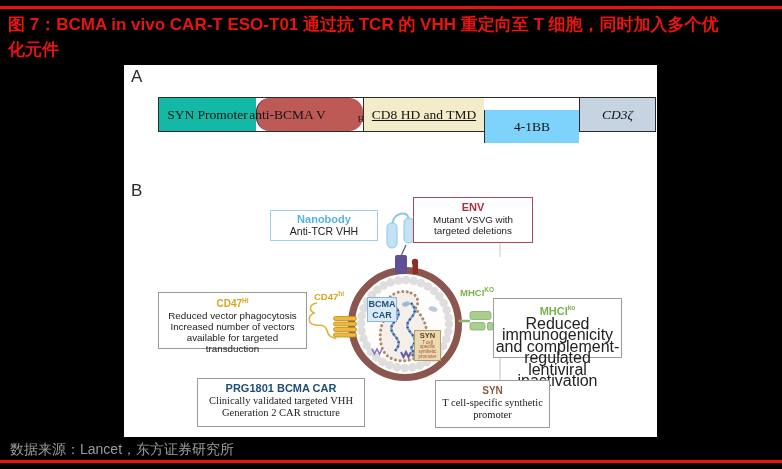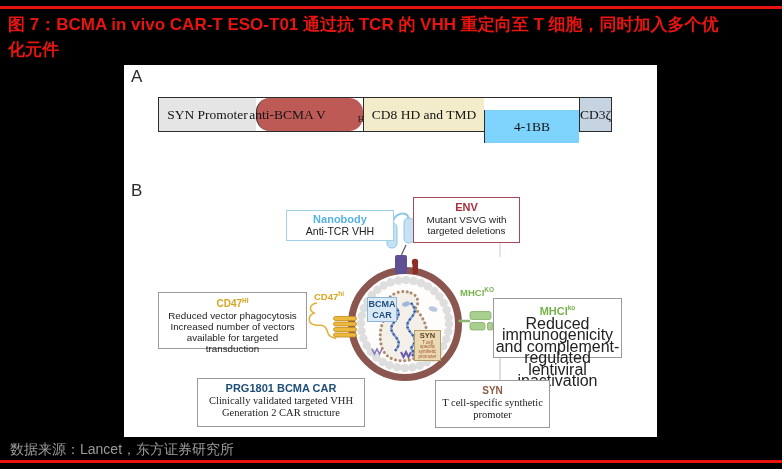--- a/index.html
+++ b/index.html
@@ -24,32 +24,32 @@
   .seg{
     height:100%;display:flex;align-items:center;justify-content:center;
     font-family:"Liberation Serif",serif;font-size:13.5px;color:#141414;
     border-left:1.6px solid #2b2b2b;box-sizing:border-box;white-space:nowrap;
   }
   .seg:first-child{border-left:none;}
   .seg:nth-child(1){width:97px;}
   .seg:nth-child(2){width:107px;border-radius:14px;}
   .seg:nth-child(3){width:121px;}
   .seg:nth-child(4){width:95px;}
-  .seg:nth-child(5){width:32px;}
+  .seg:nth-child(5){width:76px;font-style:italic;}
   .subsc{font-size:9px;align-self:flex-end;margin-bottom:7px;padding-left:32px;}
   
   #bsvg{position:absolute;left:0;top:0;}
   
   .abox{position:absolute;background:#fff;border:1px solid #9a9a9a;text-align:center;box-sizing:border-box;}
   .abox .t{font-weight:bold;font-size:11px;line-height:13px;}
   .abox .l{font-size:9.8px;color:#222;line-height:11px;}
   .abox sup,.tag sup{font-size:6.5px;}
-  #nanobody-box{left:162px;top:145px;width:108px;height:31px;border-color:#9fd2ea;padding-top:2px;}
+  #nanobody-box{left:146px;top:145px;width:108px;height:31px;border-color:#9fd2ea;padding-top:2px;}
   #nanobody-box .l{font-size:10.5px;}
-  #env-box{left:289px;top:132px;width:107px;height:46px;border-color:#a84856;padding-top:3px;}
+  #env-box{left:289px;top:132px;width:120px;height:46px;border-color:#a84856;padding-top:3px;}
   #cd47-box{left:34px;top:227px;width:149px;height:57px;padding-top:2px;}
   #cd47-box .t{font-size:10px;line-height:12px;}
   #mhci-box{left:369px;top:233px;width:129px;height:60px;padding-top:2px;}
   #mhci-box .l{font-size:16px;line-height:11.5px;text-align:center;}
   #prg-box{left:73px;top:313px;width:168px;height:49px;padding-top:3px;}
   #prg-box .l,#syn-box .l{font-family:"Liberation Serif",serif;font-size:10.5px;line-height:12px;}
   #syn-box{left:311px;top:315px;width:115px;height:48px;padding-top:3px;}
   #syn-box .t{font-size:10px;}
   
   .tag{position:absolute;font-weight:bold;white-space:nowrap;}
@@ -72,28 +72,28 @@
 
 <div id="redline-top" class="redline" style="background: rgb(231, 20, 16);"></div>
 <div id="title" style="color: rgb(231, 20, 16);">图 7：BCMA in vivo CAR-T ESO-T01 通过抗 TCR 的 VHH 重定向至 T 细胞，同时加入多个优
 化元件</div>
 
 <div id="panel">
 
   <div id="labelA" class="plabel">A</div>
 
   <div id="construct">
-    <div class="seg" style="background: #e5e5e5;">
+    <div class="seg" style="background: #14b8a6;">
         <span>SYN Promoter</span>
       </div>
     <div class="seg" style="background: rgb(189, 90, 85);">
         <span>anti-BCMA V</span>
         <span class="subsc">HH</span>
       </div>
-    <div class="seg" style="background: rgb(242, 236, 202);">
+    <div class="seg" style="background: rgb(242, 236, 202); text-decoration: underline;">
         <span>CD8 HD and TMD</span>
       </div>
     <div class="seg" style="background: #7dd3fc; margin-top: 12px;">
         <span>4-1BB</span>
       </div>
     <div class="seg" style="background: rgb(198, 212, 226);">
         <span>CD3ζ</span>
       </div>
   </div>
 

